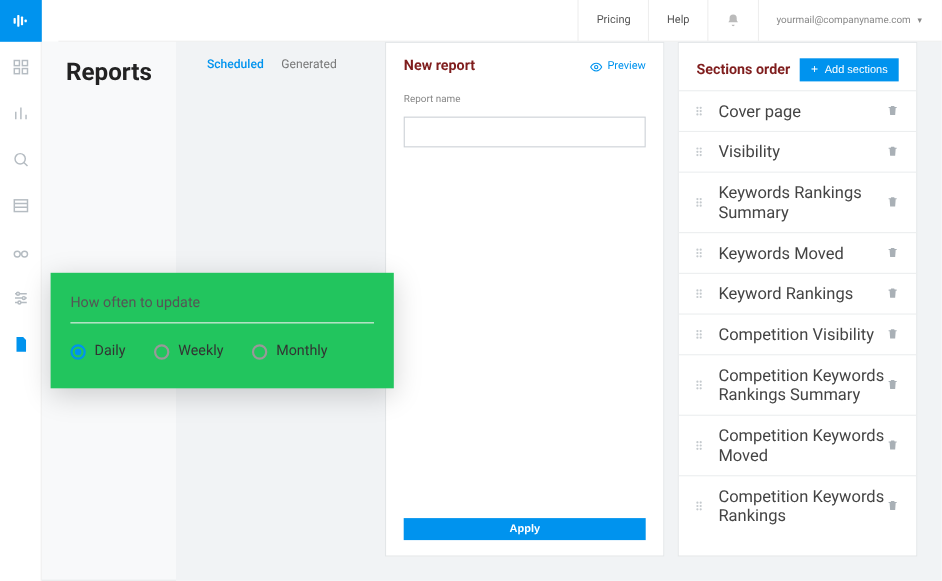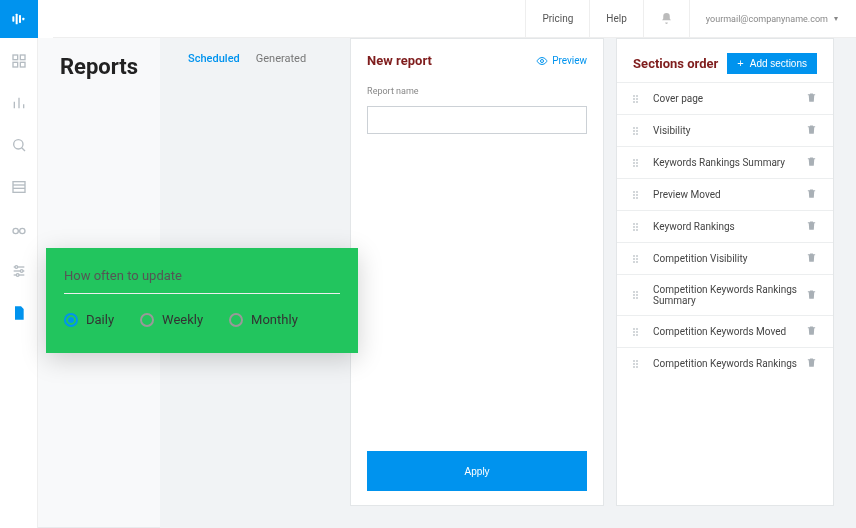--- a/index.html
+++ b/index.html
@@ -121,26 +121,26 @@
     width: 100%;
     height: 28px;
     border: 1px solid #ccd1d6;
     background: #fff;
     padding: 0 8px;
     margin-top: 2px;
     font-size: 11px;
   }
   .apply-btn {
     width: 100%;
-    height: 40px;
+    height: 20px;
     background: #0093ee;
     color: #fff;
     border: none;
     font-size: 10px;
-    font-weight: 400;
+    font-weight: 700;
     cursor: pointer;
     margin-top: auto;
     text-align: center;
   }
   .spacer-mid { height: 120px; }
 
   .add-sections-btn {
     background: #0093ee;
     color: #fff;
     font-size: 10px;
@@ -151,21 +151,21 @@
     gap: 6px;
     cursor: pointer;
   }
   .add-sections-btn .plus { font-size: 11px; line-height: 1; }
 
   .section-row {
     display: flex;
     align-items: center;
     padding: 9px 16px;
     border-top: 1px solid #eceeef;
-    font-size: 10px;
+    font-size: 15px;
     color: #444;
   }
   .section-row:first-child { border-top: 1px solid #eceeef; margin-top: 4px; }
   .drag-handle { color: #c5cace; width: 18px; display: flex; flex-direction: column; gap: 1px; }
   .drag-dot-row { display: flex; gap: 1px; }
   .drag-dot { width: 2px; height: 2px; background: #c5cace; border-radius: 50%; }
   .section-row .label { flex: 1; padding-left: 2px; }
   .trash { color: #a9b0b6; cursor: pointer; }
   .trash svg { width: 11px; height: 11px; }
 
@@ -370,21 +370,21 @@
               </div>
               <div class="drag-dot-row">
                 <div class="drag-dot"></div>
                 <div class="drag-dot"></div>
               </div>
               <div class="drag-dot-row">
                 <div class="drag-dot"></div>
                 <div class="drag-dot"></div>
               </div>
             </div>
-            <div class="label">Preview Moved</div>
+            <div class="label">Keywords Moved</div>
             <div class="trash"><svg viewBox="0 0 24 24" fill="currentColor">
                 <path d="M6 7h12l-1 14H7L6 7zm3-4h6l1 2H8l1-2zM4 5h16v2H4z"></path>
               </svg></div>
           </div>
           <div class="section-row">
             <div class="drag-handle">
               <div class="drag-dot-row">
                 <div class="drag-dot"></div>
                 <div class="drag-dot"></div>
               </div>

